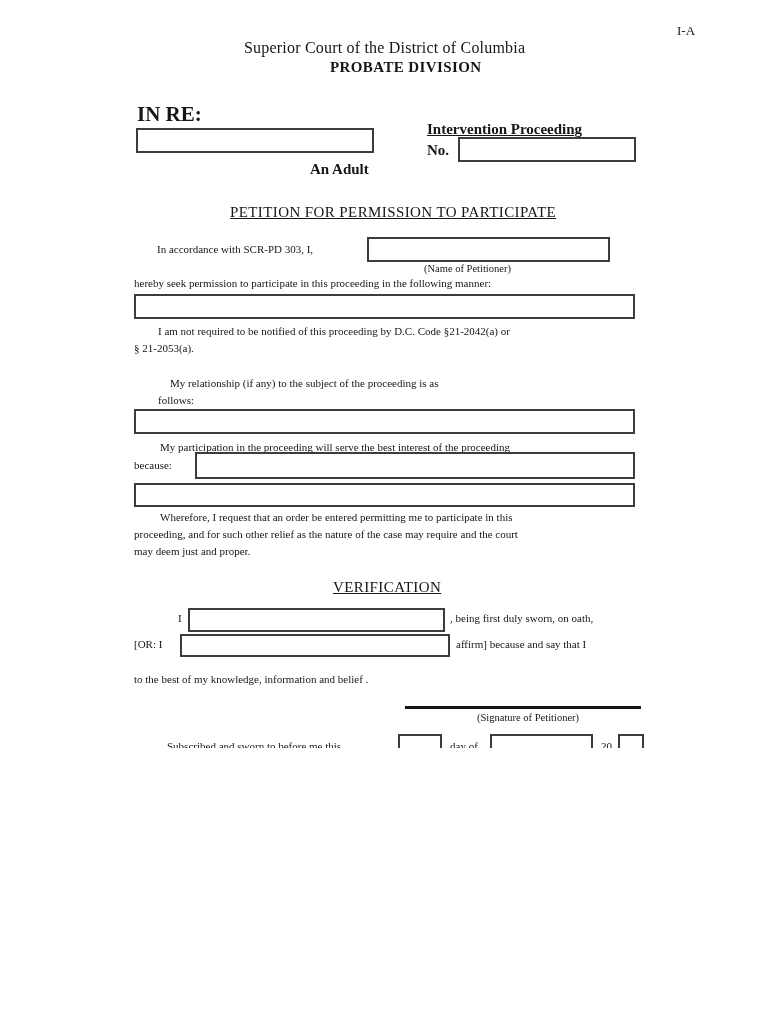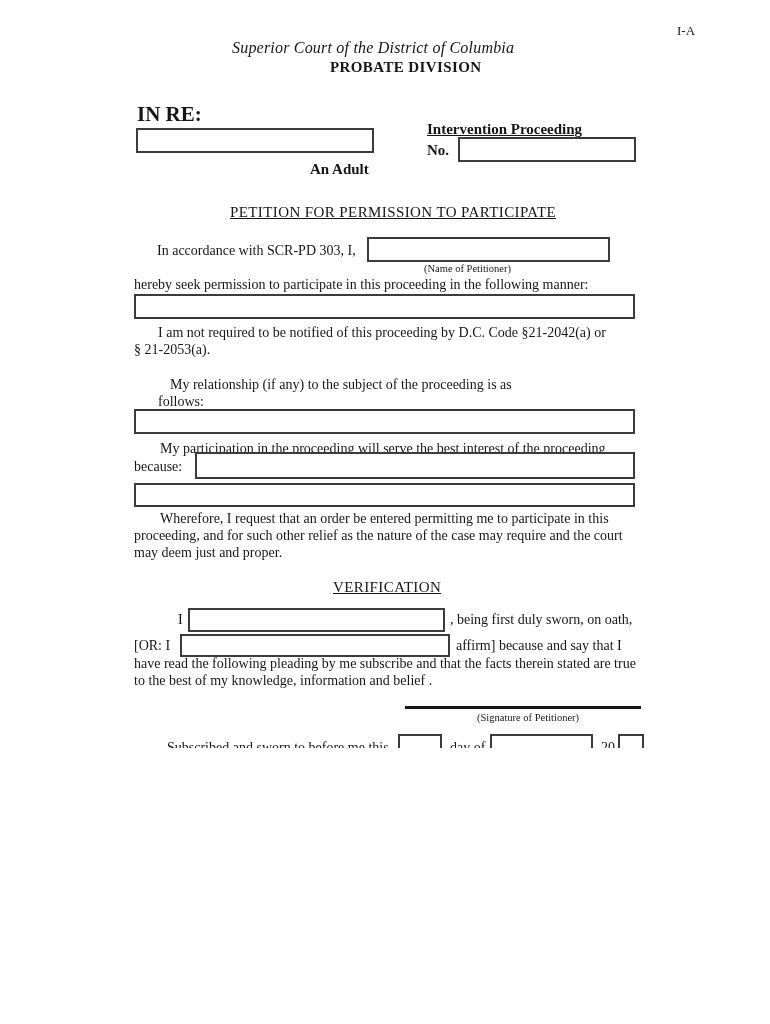--- a/index.html
+++ b/index.html
@@ -1,40 +1,40 @@
 <!DOCTYPE html>
 <html><head>
 <meta charset="utf-8">
 <style>
   * { margin:0; padding:0; box-sizing:border-box; }
   html,body { background:#ffffff; }
   .page {
     position:relative; width:770px; height:748px; background:#ffffff;
     font-family:"Liberation Serif", serif; color:#161616; overflow:hidden;
   }
-  .t { position:absolute; white-space:nowrap; font-size:14px; line-height:1.15; }
+  .t { position:absolute; white-space:nowrap; font-size:11px; line-height:1.15; }
   .b { font-weight:bold; }
   .u { text-decoration:underline; }
   .heading { font-size:15px; letter-spacing:.4px; }
   .title { font-size:16px; letter-spacing:.2px; }
   .cap { font-size:10.5px; }
   .field {
     position:absolute; border:2px solid #3c3c3c; background:#ffffff;
     font-family:"Liberation Serif", serif; font-size:14px; padding:0 4px;
     outline:none; border-radius:0;
   }
   .sigline { position:absolute; height:3px; background:#151515; }
 </style>
 </head>
 <body>
 
 <div class="page">
 
   <div class="t" style="left:677px; top:24px; font-size:13px;">I-A</div>
-  <div class="t title" style="left:232px; top:39px;font-style:italic;">Superior Court of the District of Columbia</div>
+  <div class="t title" style="left:244px; top:39px;">Superior Court of the District of Columbia</div>
   <div class="t b heading" style="left:330px; top:59px;">PROBATE DIVISION</div>
 
   <div class="t b" style="left:137px; top:102px; font-size:21px;">IN RE:</div>
   <input class="field" style="left: 136px; top: 128px; width: 238px; height: 25px;" value="">
   <div class="t b u" style="left:427px; top:121px; font-size:15px;">Intervention Proceeding</div>
   <div class="t b" style="left:427px; top:142px; font-size:15px;">No.</div>
   <input class="field" style="left: 458px; top: 137px; width: 178px; height: 25px;" value="">
   <div class="t b" style="left:310px; top:161px; font-size:15px;">An Adult</div>
 
   <div class="t u heading" style="left:230px; top:204px;">PETITION FOR PERMISSION TO PARTICIPATE</div>
@@ -65,21 +65,20 @@
   <div class="t u heading" style="left:333px; top:579px;">VERIFICATION</div>
 
   <div class="t" style="left:178px; top:612px;">I</div>
   <input class="field" style="left: 188px; top: 608px; width: 257px; height: 24px;" value="">
   <div class="t" style="left:450px; top:612px;">, being first duly sworn, on oath,</div>
 
   <div class="t" style="left:134px; top:638px;">[OR: I</div>
   <input class="field" style="left: 180px; top: 634px; width: 270px; height: 23px;" value="">
   <div class="t" style="left:456px; top:638px;">affirm] because and say that I</div>
 
-  <div class="t" style="left:134px; top:656px;">have read the following pleading by me subscribe and that the facts therein stated are true</div>
   <div class="t" style="left:134px; top:673px;">to the best of my knowledge, information and belief .</div>
 
   <div class="sigline" style="left:405px; top:706px; width:236px;"></div>
   <div class="t cap" style="left:477px; top:712px;">(Signature of Petitioner)</div>
 
   <div class="t" style="left:167px; top:740px;">Subscribed and sworn to before me this</div>
   <input class="field" style="left: 398px; top: 734px; width: 44px; height: 27px;" value="">
   <div class="t" style="left:450px; top:740px;">day of</div>
   <input class="field" style="left: 490px; top: 734px; width: 103px; height: 27px;" value="">
   <div class="t" style="left:601px; top:740px;">20</div>

